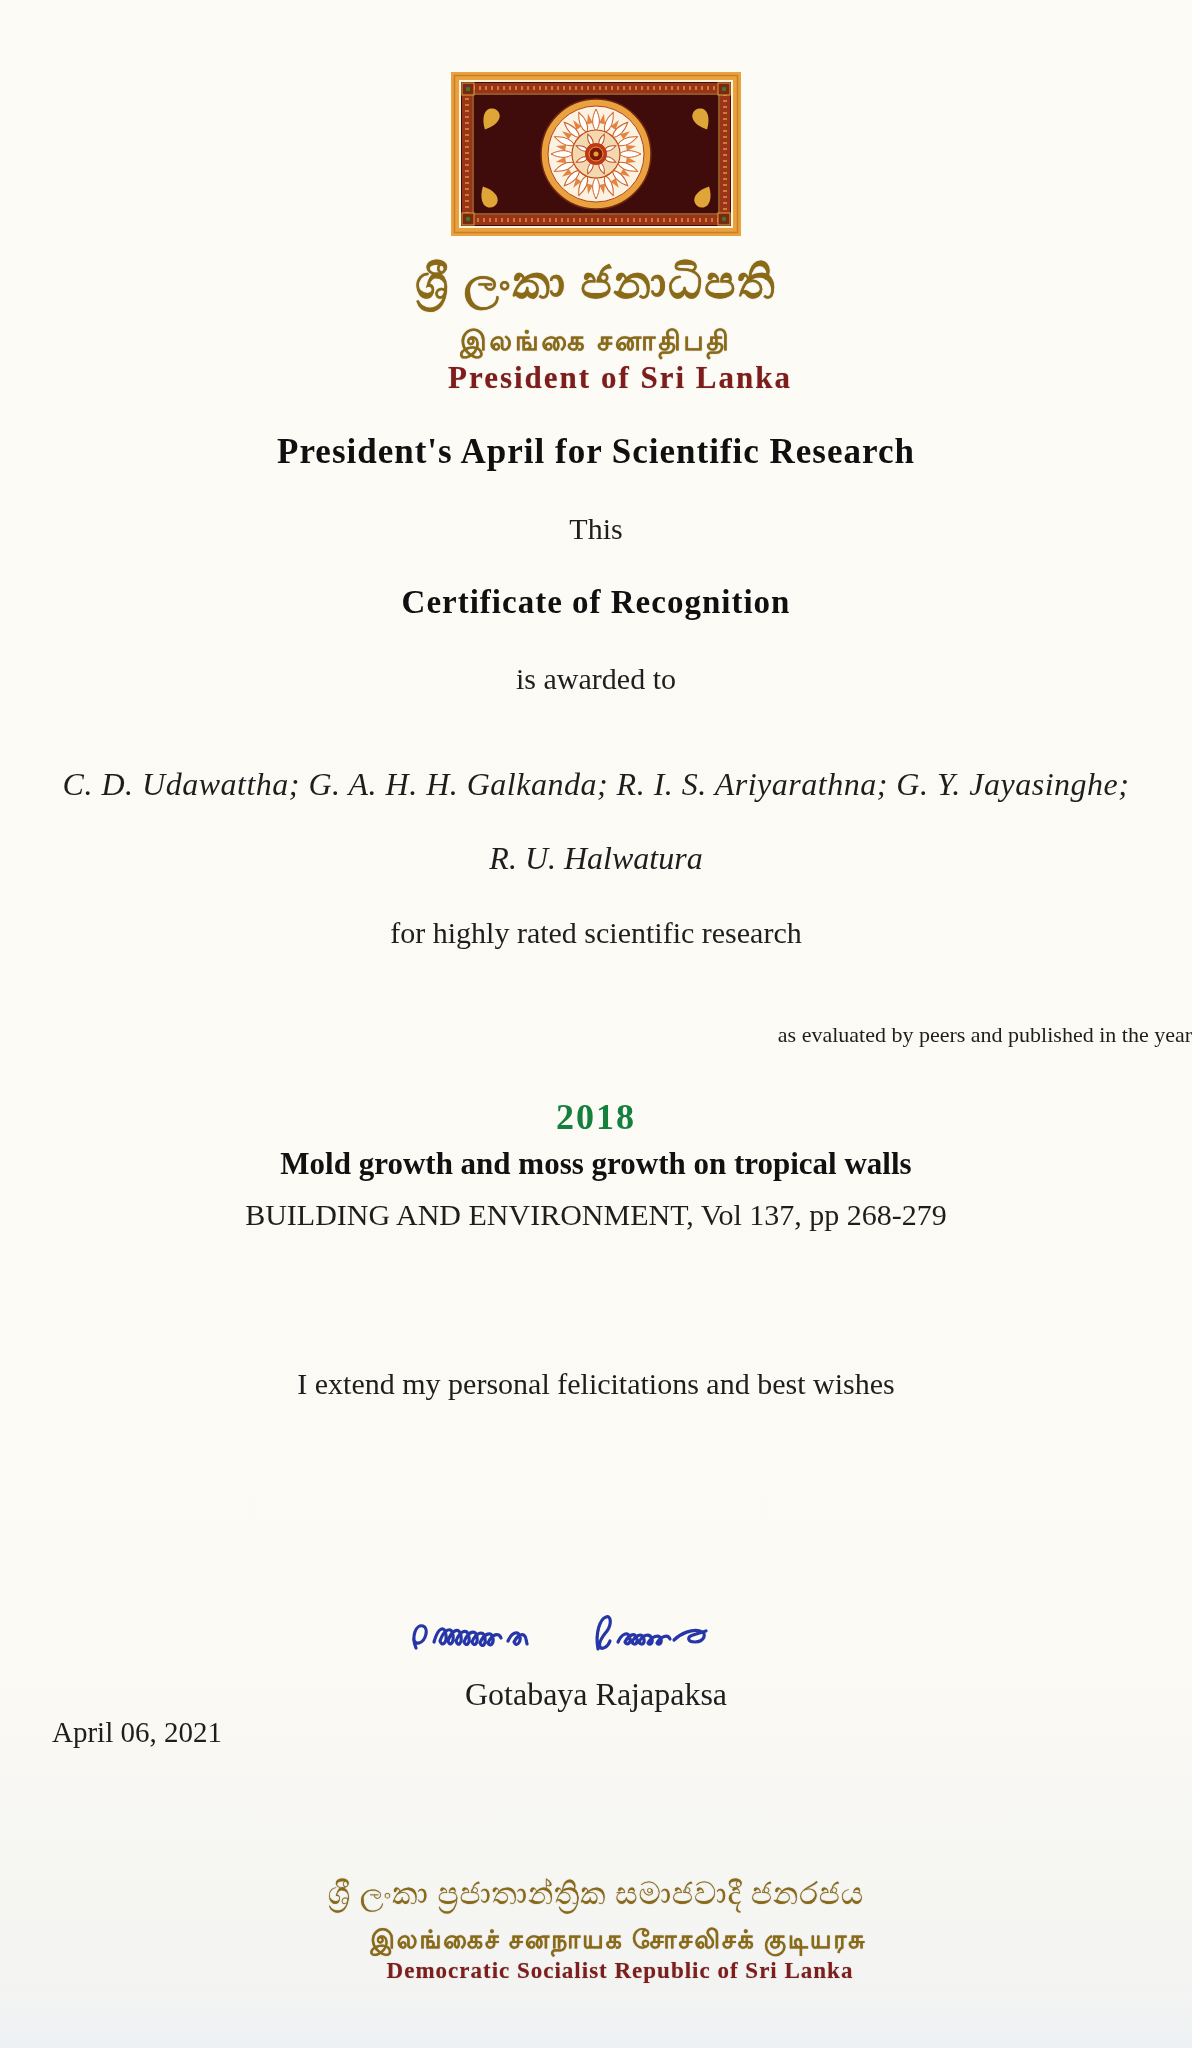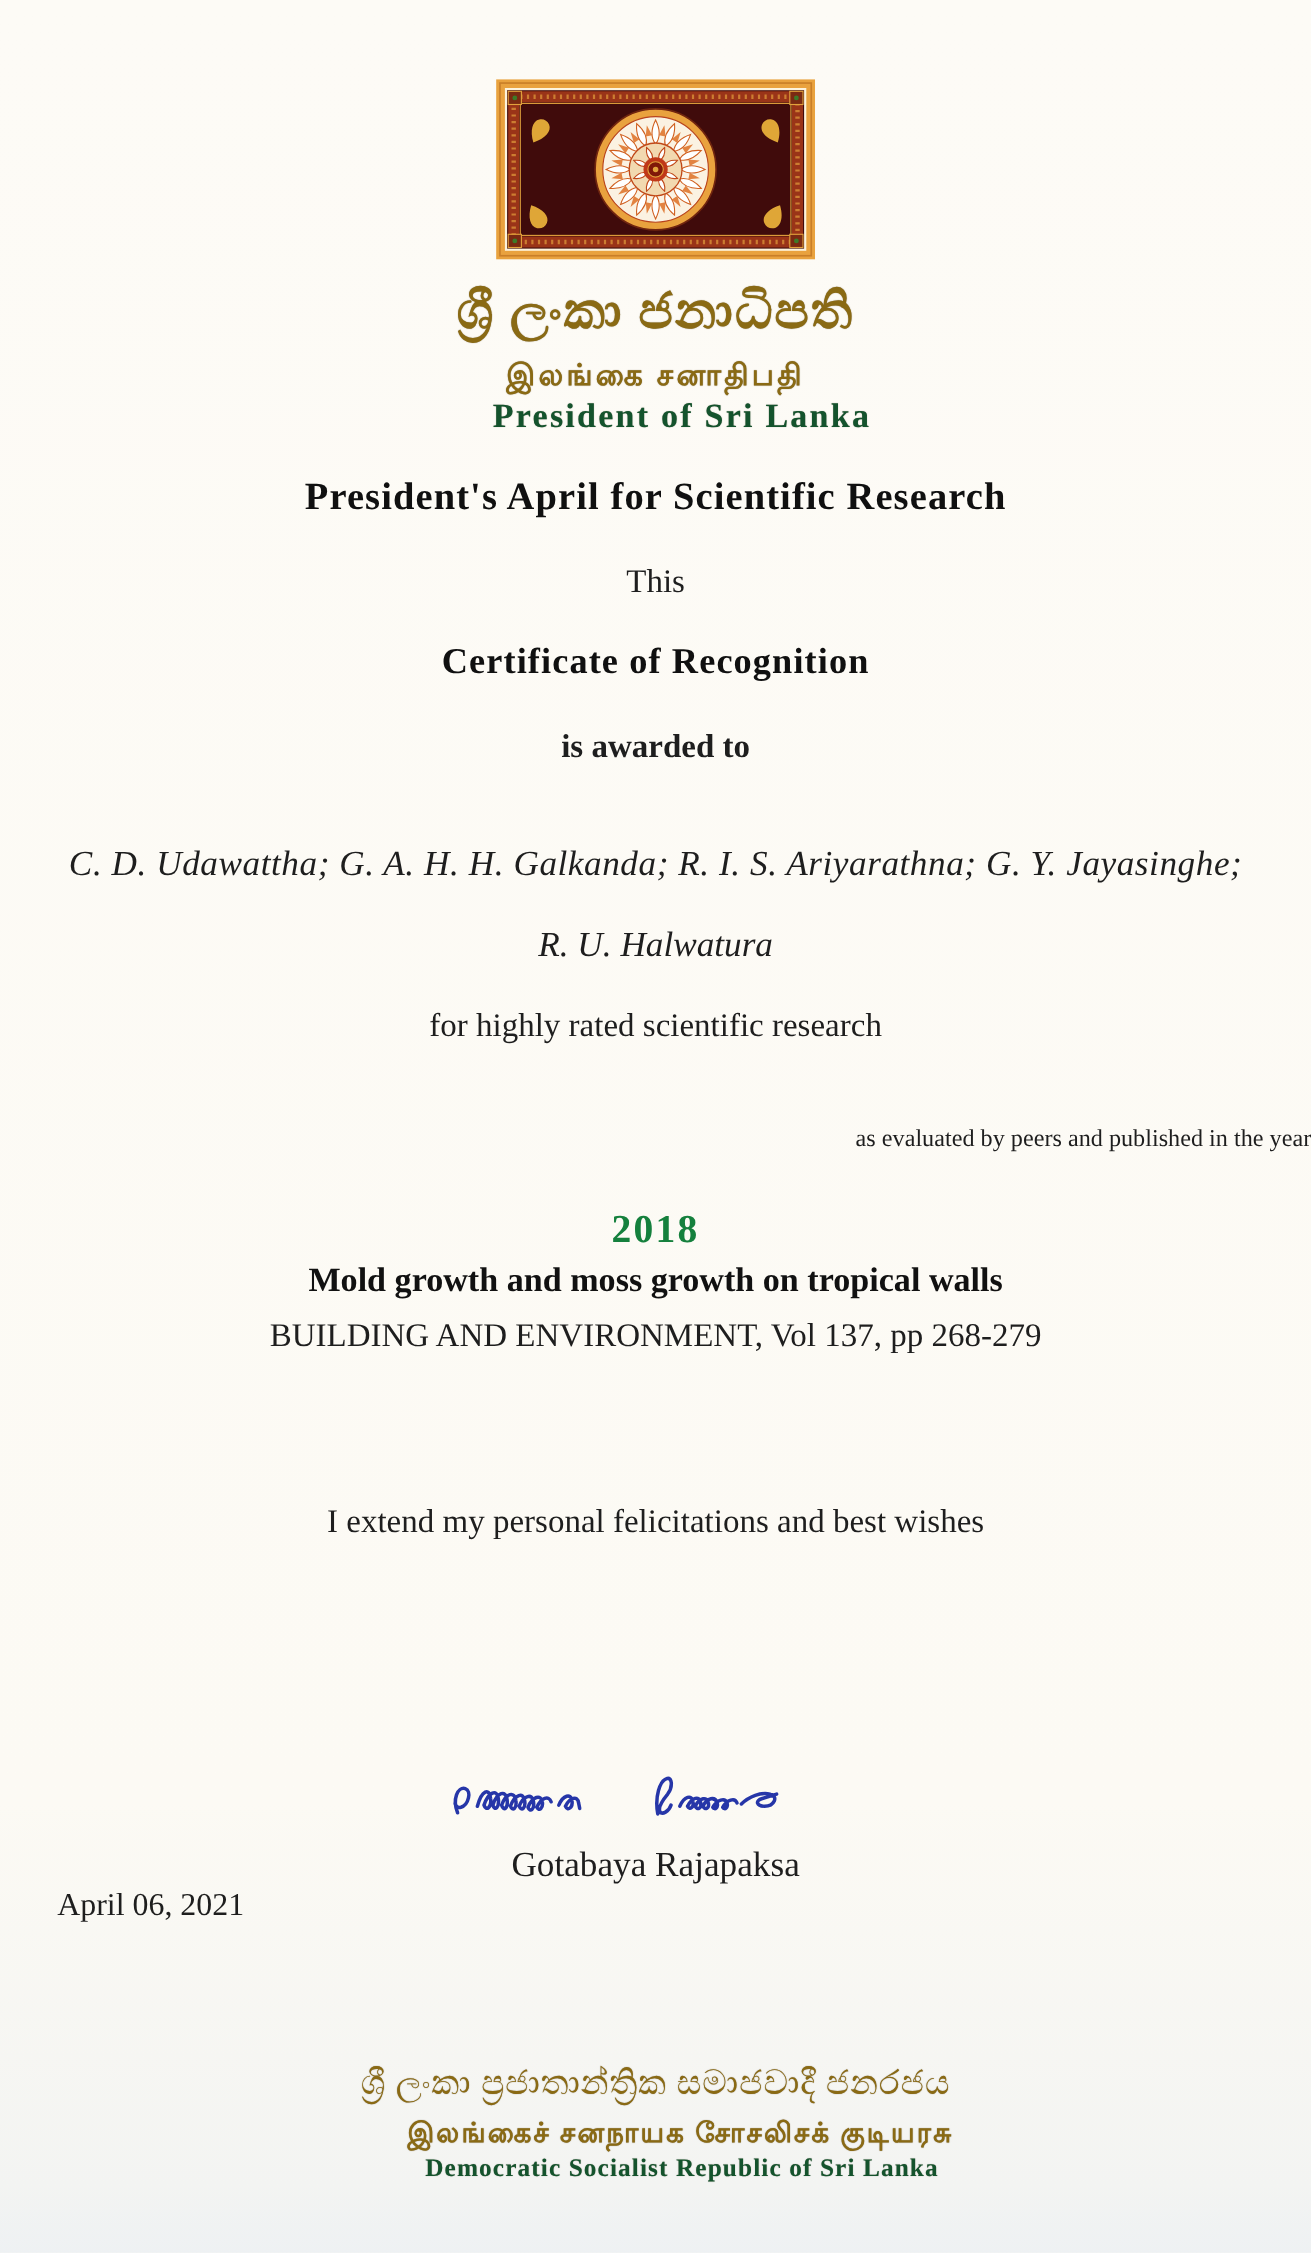--- a/index.html
+++ b/index.html
@@ -8,28 +8,28 @@
     background:#fcfaf4;
     font-family:"Liberation Serif","DejaVu Serif",serif;
     color:#1e1e1e;overflow:hidden;
   }
   .paper-tint{
     position:absolute;inset:0;
     background:linear-gradient(180deg,#fdfbf6 0%,#fcfaf4 80%,#f3f4f2 97%,#eef1f3 100%);
   }
   .line{position:absolute;left:0;right:0;text-align:center;white-space:nowrap;}
   .gold{color:#8a6a14;text-shadow:0 0 1px rgba(60,40,0,.55);}
-  .dark-gold{color:#14532d;text-shadow:0 0 1px rgba(40,30,0,.4);padding-left:48px;}
+  .dark-gold{color:#7f1d1d;text-shadow:0 0 1px rgba(40,30,0,.4);padding-left:48px;}
   .sinhala-hdr{top:256px;font-size:46px;font-weight:bold;letter-spacing:2px;}
   .tamil-hdr{top:326px;font-size:27px;font-weight:bold;letter-spacing:3px;}
   .pres-eng{top:360px;font-size:31px;font-weight:bold;letter-spacing:2px;}
   .award-title{top:432px;font-size:35px;font-weight:bold;color:#101010;letter-spacing:1px;}
   .this-line{top:512px;font-size:30px;}
   .cert-title{top:584px;font-size:33px;font-weight:bold;color:#101010;letter-spacing:1px;}
-  .awarded-to{top:662px;font-size:30px;font-weight:bold;}
+  .awarded-to{top:662px;font-size:30px;}
   .names1{top:766px;font-size:32px;font-style:italic;letter-spacing:.5px;}
   .names2{top:840px;font-size:32px;font-style:italic;}
   .reason{top:916px;font-size:30px;}
   .evaluated{top:1022px;font-size:22px;text-align:right;}
   .year{top:1096px;font-size:36px;font-weight:bold;color:#15803d;letter-spacing:2px;}
   .pub-title{top:1146px;font-size:31px;font-weight:bold;color:#111;}
   .pub-details{top:1198px;font-size:30px;}
   .felicitations{top:1356px;font-size:30px;margin-top:11px;}
   .signatory{top:1676px;font-size:32px;}
   .date-line{position:absolute;left:52px;top:1716px;font-size:29px;white-space:nowrap;}

